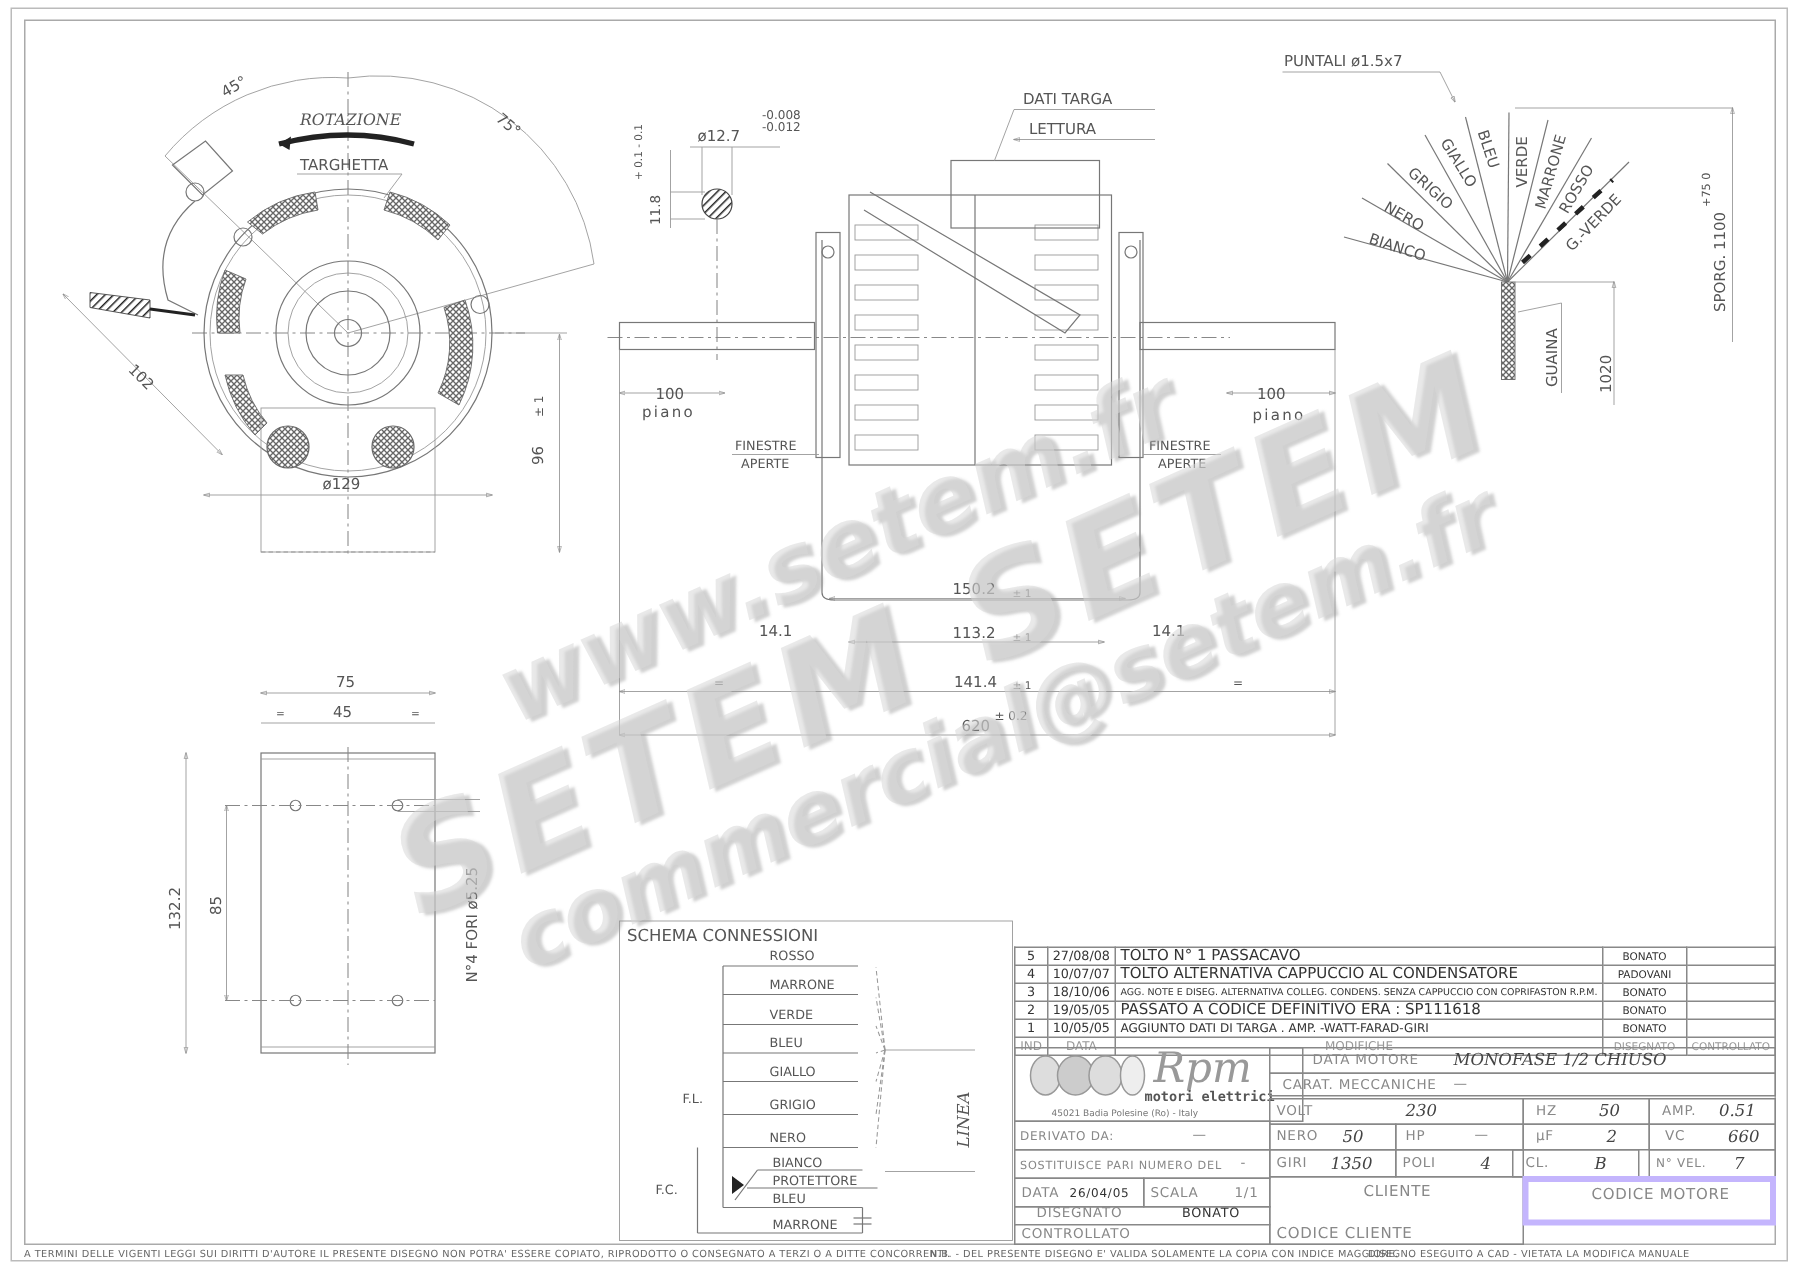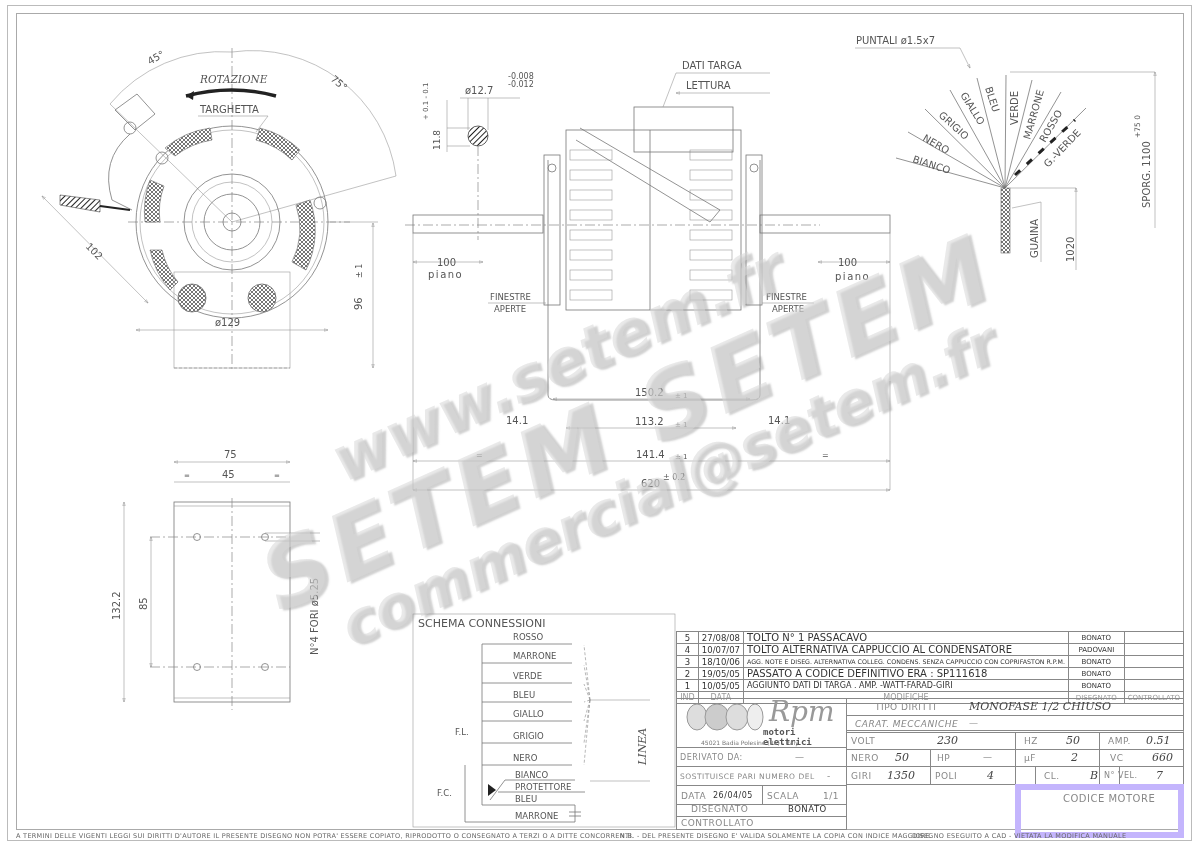--- a/index.html
+++ b/index.html
@@ -357,21 +357,21 @@
       <td>MODIFICHE</td>
       <td style="font-size:7px;">DISEGNATO</td>
       <td style="font-size:7px;">CONTROLLATO</td>
     </tr>
   </tbody>
     </table>
 </div>
 
 <div class="tb" style="left:676px;top:698px;width:508px;height:131px;">
 
-  <div class="box" style="left:0;top:0;width:171px;height:50px;">
+  <div class="box" style="left:0;top:0;width:193px;height:50px;">
     <svg width="80" height="30" style="position:absolute;left:8px;top:3px;">
       <ellipse cx="12" cy="15" rx="10" ry="13" fill="#ddd" stroke="#999"></ellipse>
       <ellipse cx="32" cy="15" rx="12" ry="13" fill="#ccc" stroke="#999"></ellipse>
       <ellipse cx="52" cy="15" rx="11" ry="13" fill="#ddd" stroke="#999"></ellipse>
       <ellipse cx="70" cy="15" rx="8" ry="13" fill="#eee" stroke="#999"></ellipse>
     </svg>
     <div style="position:absolute;left:92px;top:-4px;font-family:'DejaVu Serif',serif;font-style:italic;font-size:28px;color:#999;">Rpm</div>
     <div style="position:absolute;left:86px;top:28px;font-family:'DejaVu Sans Mono',monospace;font-size:9px;color:#555;font-weight:bold;">motori elettrici</div>
     <div style="position:absolute;left:24px;top:40px;font-size:6px;color:#777;">45021 Badia Polesine (Ro) - Italy</div>
   </div>
@@ -393,24 +393,24 @@
   </div>
   <div class="box" style="left:0;top:106px;width:171px;height:13px;border-bottom:none;">
     <span class="lbl" style="left:14px;top:-1px;">DISEGNATO</span>
     <span class="lbl" style="left:111px;top:-1px;font-size:8.5px;color:#333;">BONATO</span>
   </div>
   <div class="box" style="left:0;top:118px;width:171px;height:14px;">
     <span class="lbl" style="left:4px;top:1px;">CONTROLLATO</span>
   </div>
 
   <div class="box" style="left:170px;top:0;width:338px;height:18px;">
-    <span class="lbl" style="left:28px;top:3px;">TIPO DIRITTI</span>
+    <span class="lbl" style="left:28px;top:3px;">DATA MOTORE</span>
     <span class="val" style="left:122px;top:1px;">MONOFASE 1/2 CHIUSO</span>
   </div>
-  <div class="box" style="left:170px;top:17px;width:338px;height:16px;font-style:italic;">
+  <div class="box" style="left:170px;top:17px;width:338px;height:16px;">
     <span class="lbl" style="left:8px;top:3px;">CARAT. MECCANICHE</span>
     <span class="lbl" style="left:122px;top:2px;">—</span>
   </div>
   <div class="box" style="left:170px;top:34px;width:170px;height:18px;">
     <span class="lbl" style="left:4px;top:3px;">VOLT</span>
     <span class="val" style="left:90px;top:1px;">230</span>
   </div>
   <div class="box" style="left:339px;top:34px;width:85px;height:18px;">
     <span class="lbl" style="left:8px;top:3px;">HZ</span>
     <span class="val" style="left:50px;top:1px;">50</span>
@@ -436,28 +436,32 @@
     <span class="val" style="left:52px;top:1px;">660</span>
   </div>
   <div class="box" style="left:170px;top:68px;width:85px;height:19px;">
     <span class="lbl" style="left:4px;top:4px;">GIRI</span>
     <span class="val" style="left:40px;top:2px;">1350</span>
   </div>
   <div class="box" style="left:254px;top:68px;width:86px;height:19px;">
     <span class="lbl" style="left:4px;top:4px;">POLI</span>
     <span class="val" style="left:56px;top:2px;">4</span>
   </div>
-  <div class="box" style="left:359px;top:68px;width:85px;height:19px;">
+  <div class="box" style="left:332px;top:68px;width:85px;height:19px;">
     <span class="lbl" style="left:8px;top:4px;">CL.</span>
     <span class="val" style="left:54px;top:2px;">B</span>
   </div>
   <div class="box" style="left:423px;top:68px;width:85px;height:19px;">
     <span class="lbl" style="left:4px;top:4px;font-size:8px;text-align:right;">N° VEL.</span>
     <span class="val" style="left:56px;top:2px;">7</span>
   </div>
-  <div class="box" style="left:339px;top:86px;width:169px;height:54px;border:6px solid #c4b5fd;">
+  <div class="box" style="left:170px;top:86px;width:170px;height:46px;">
+    <span class="lbl" style="left:62px;top:4px;font-size:10px;">CLIENTE</span>
+    <span class="lbl" style="left:4px;top:32px;font-size:10px;">CODICE CLIENTE</span>
+  </div>
+  <div class="box" style="left:339px;top:86px;width:169px;height:33px;border:4px solid #c4b5fd;">
     <span class="lbl" style="left:42px;top:3px;font-size:10px;">CODICE MOTORE</span>
   </div>
 </div>
 
 <div class="foot" style="left:16px;">A TERMINI DELLE VIGENTI LEGGI SUI DIRITTI D'AUTORE IL PRESENTE DISEGNO NON POTRA' ESSERE COPIATO, RIPRODOTTO O CONSEGNATO A TERZI O A DITTE CONCORRENTI.</div>
 <div class="foot" style="left:620px;">N.B. - DEL PRESENTE DISEGNO E' VALIDA SOLAMENTE LA COPIA CON INDICE MAGGIORE.</div>
 <div class="foot" style="left:912px;">DISEGNO ESEGUITO A CAD - VIETATA LA MODIFICA MANUALE</div>
 
 </body></html>

